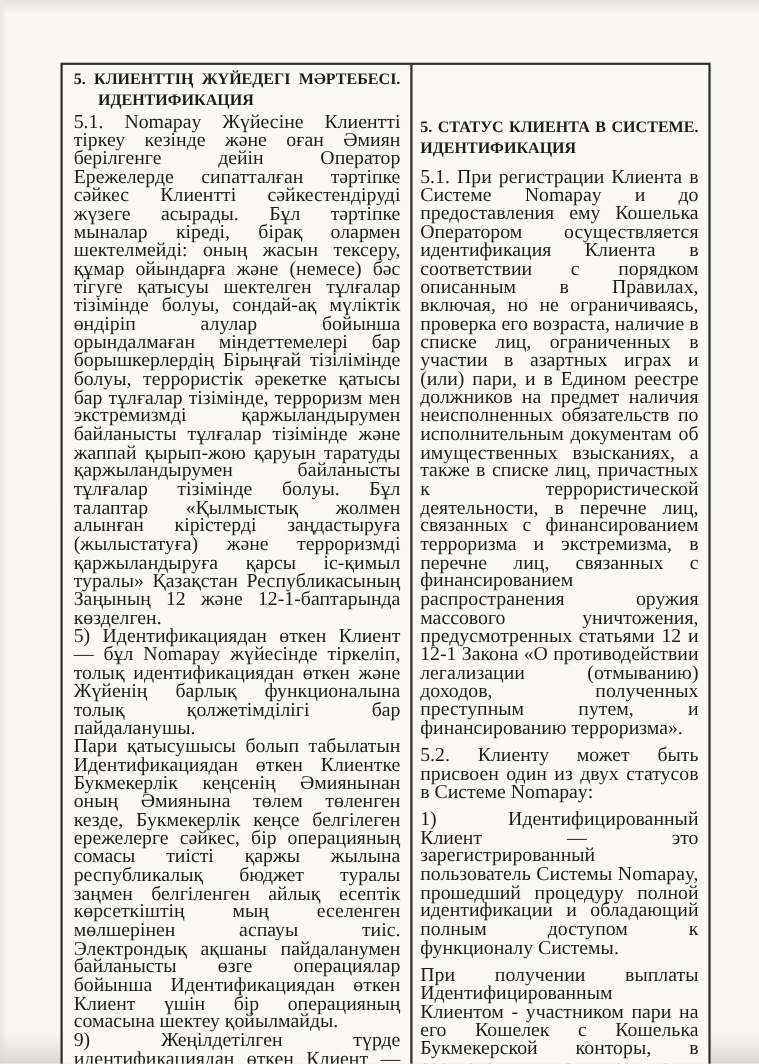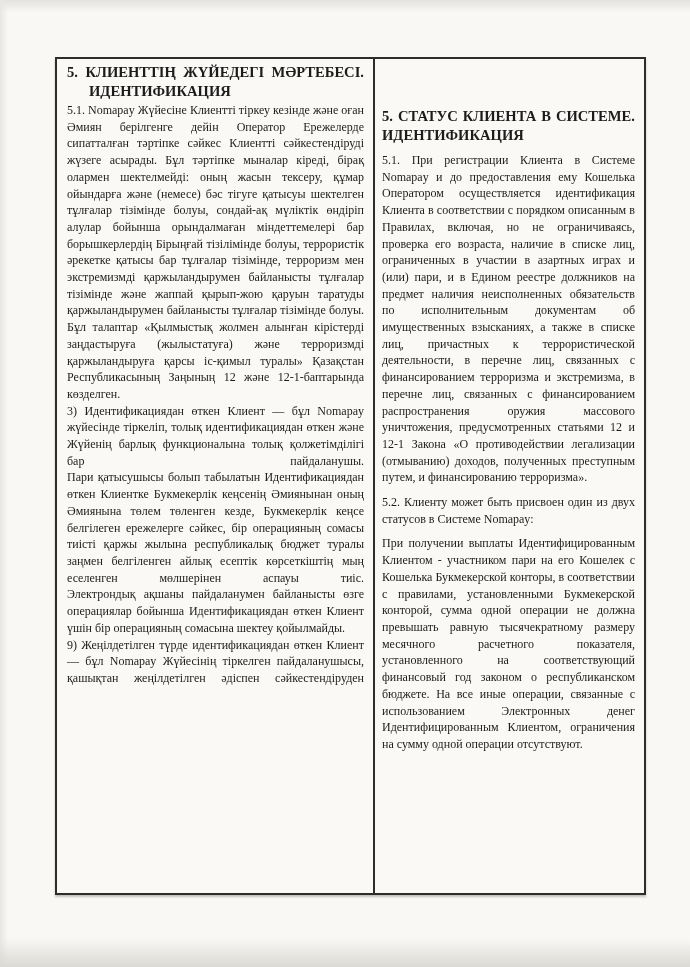--- a/index.html
+++ b/index.html
@@ -67,21 +67,21 @@
   }
   .heading-kk {
     padding-left: 22px;
     text-indent: -22px;
     margin: 1px 0 1px 0;
   }
   .heading-ru {
     margin: 0 0 7px 0;
   }
   .para {
-    font-size: 12px;
+    font-size: 18px;
     line-height: 16.7px;
     text-align: justify;
     margin: 0;
   }
   .cell-ru .para {
     margin-bottom: 8px;
   }
   .cell-ru .para:last-child {
     margin-bottom: 0;
   }
@@ -94,26 +94,27 @@
 
 <div class="scan-edge-top"></div>
 <div class="scan-edge-left"></div>
 <div class="scan-edge-bottom"></div>
 
 <div class="doc-table">
 
   <div class="cell cell-kk">
     <div class="heading heading-kk">5. КЛИЕНТТІҢ ЖҮЙЕДЕГІ МӘРТЕБЕСІ. ИДЕНТИФИКАЦИЯ</div>
     <p class="para">5.1. Nomapay Жүйесіне Клиентті тіркеу кезінде және оған Әмиян берілгенге дейін Оператор Ережелерде сипатталған тәртіпке сәйкес Клиентті сәйкестендіруді жүзеге асырады. Бұл тәртіпке мыналар кіреді, бірақ олармен шектелмейді: оның жасын тексеру, құмар ойындарға және (немесе) бәс тігуге қатысуы шектелген тұлғалар тізімінде болуы, сондай-ақ мүліктік өндіріп алулар бойынша орындалмаған міндеттемелері бар борышкерлердің Бірыңғай тізілімінде болуы, террористік әрекетке қатысы бар тұлғалар тізімінде, терроризм мен экстремизмді қаржыландырумен байланысты тұлғалар тізімінде және жаппай қырып-жою қаруын таратуды қаржыландырумен байланысты тұлғалар тізімінде болуы. Бұл талаптар «Қылмыстық жолмен алынған кірістерді заңдастыруға (жылыстатуға) және терроризмді қаржыландыруға қарсы іс-қимыл туралы» Қазақстан Республикасының Заңының 12 және 12-1-баптарында көзделген.</p>
-    <p class="para spread">3) Идентификациядан өткен Клиент — бұл Nomapay жүйесінде тіркеліп, толық идентификациядан өткен және Жүйенің барлық функционалына толық қолжетімділігі бар пайдаланушы.</p>
+    <p class="para spread">5) Идентификациядан өткен Клиент — бұл Nomapay жүйесінде тіркеліп, толық идентификациядан өткен және Жүйенің барлық функционалына толық қолжетімділігі бар пайдаланушы.</p>
     <p class="para spread">Пари қатысушысы болып табылатын Идентификациядан өткен Клиентке Букмекерлік кеңсенің Әмиянынан оның Әмиянына төлем төленген кезде, Букмекерлік кеңсе белгілеген ережелерге сәйкес, бір операцияның сомасы тиісті қаржы жылына республикалық бюджет туралы заңмен белгіленген айлық есептік көрсеткіштің мың еселенген мөлшерінен аспауы тиіс.</p>
     <p class="para">Электрондық ақшаны пайдаланумен байланысты өзге операциялар бойынша Идентификациядан өткен Клиент үшін бір операцияның сомасына шектеу қойылмайды.</p>
     <p class="para spread">9) Жеңілдетілген түрде идентификациядан өткен Клиент — бұл Nomapay Жүйесінің тіркелген пайдаланушысы, қашықтан жеңілдетілген әдіспен сәйкестендіруден</p>
   </div>
 
   <div class="cell cell-ru">
     <div class="heading heading-ru">5. СТАТУС КЛИЕНТА В СИСТЕМЕ. ИДЕНТИФИКАЦИЯ</div>
     <p class="para">5.1. При регистрации Клиента в Системе Nomapay и до предоставления ему Кошелька Оператором осуществляется идентификация Клиента в соответствии с порядком описанным в Правилах, включая, но не ограничиваясь, проверка его возраста, наличие в списке лиц, ограниченных в участии в азартных играх и (или) пари, и в Едином реестре должников на предмет наличия неисполненных обязательств по исполнительным документам об имущественных взысканиях, а также в списке лиц, причастных к террористической деятельности, в перечне лиц, связанных с финансированием терроризма и экстремизма, в перечне лиц, связанных с финансированием распространения оружия массового уничтожения, предусмотренных статьями 12 и 12-1 Закона «О противодействии легализации (отмыванию) доходов, полученных преступным путем, и финансированию терроризма».</p>
     <p class="para">5.2. Клиенту может быть присвоен один из двух статусов в Системе Nomapay:</p>
+    <p class="para">1) Идентифицированный Клиент — это зарегистрированный пользователь Системы Nomapay, прошедший процедуру полной идентификации и обладающий полным доступом к функционалу Системы.</p>
     <p class="para">При получении выплаты Идентифицированным Клиентом - участником пари на его Кошелек с Кошелька Букмекерской конторы, в соответствии с правилами, установленными Букмекерской конторой, сумма одной операции не должна превышать равную тысячекратному размеру месячного расчетного показателя, установленного на соответствующий финансовый год законом о республиканском бюджете. На все иные операции, связанные с использованием Электронных денег Идентифицированным Клиентом, ограничения на сумму одной операции отсутствуют.</p>
   </div>
 
 </div>
 
 </body></html>

